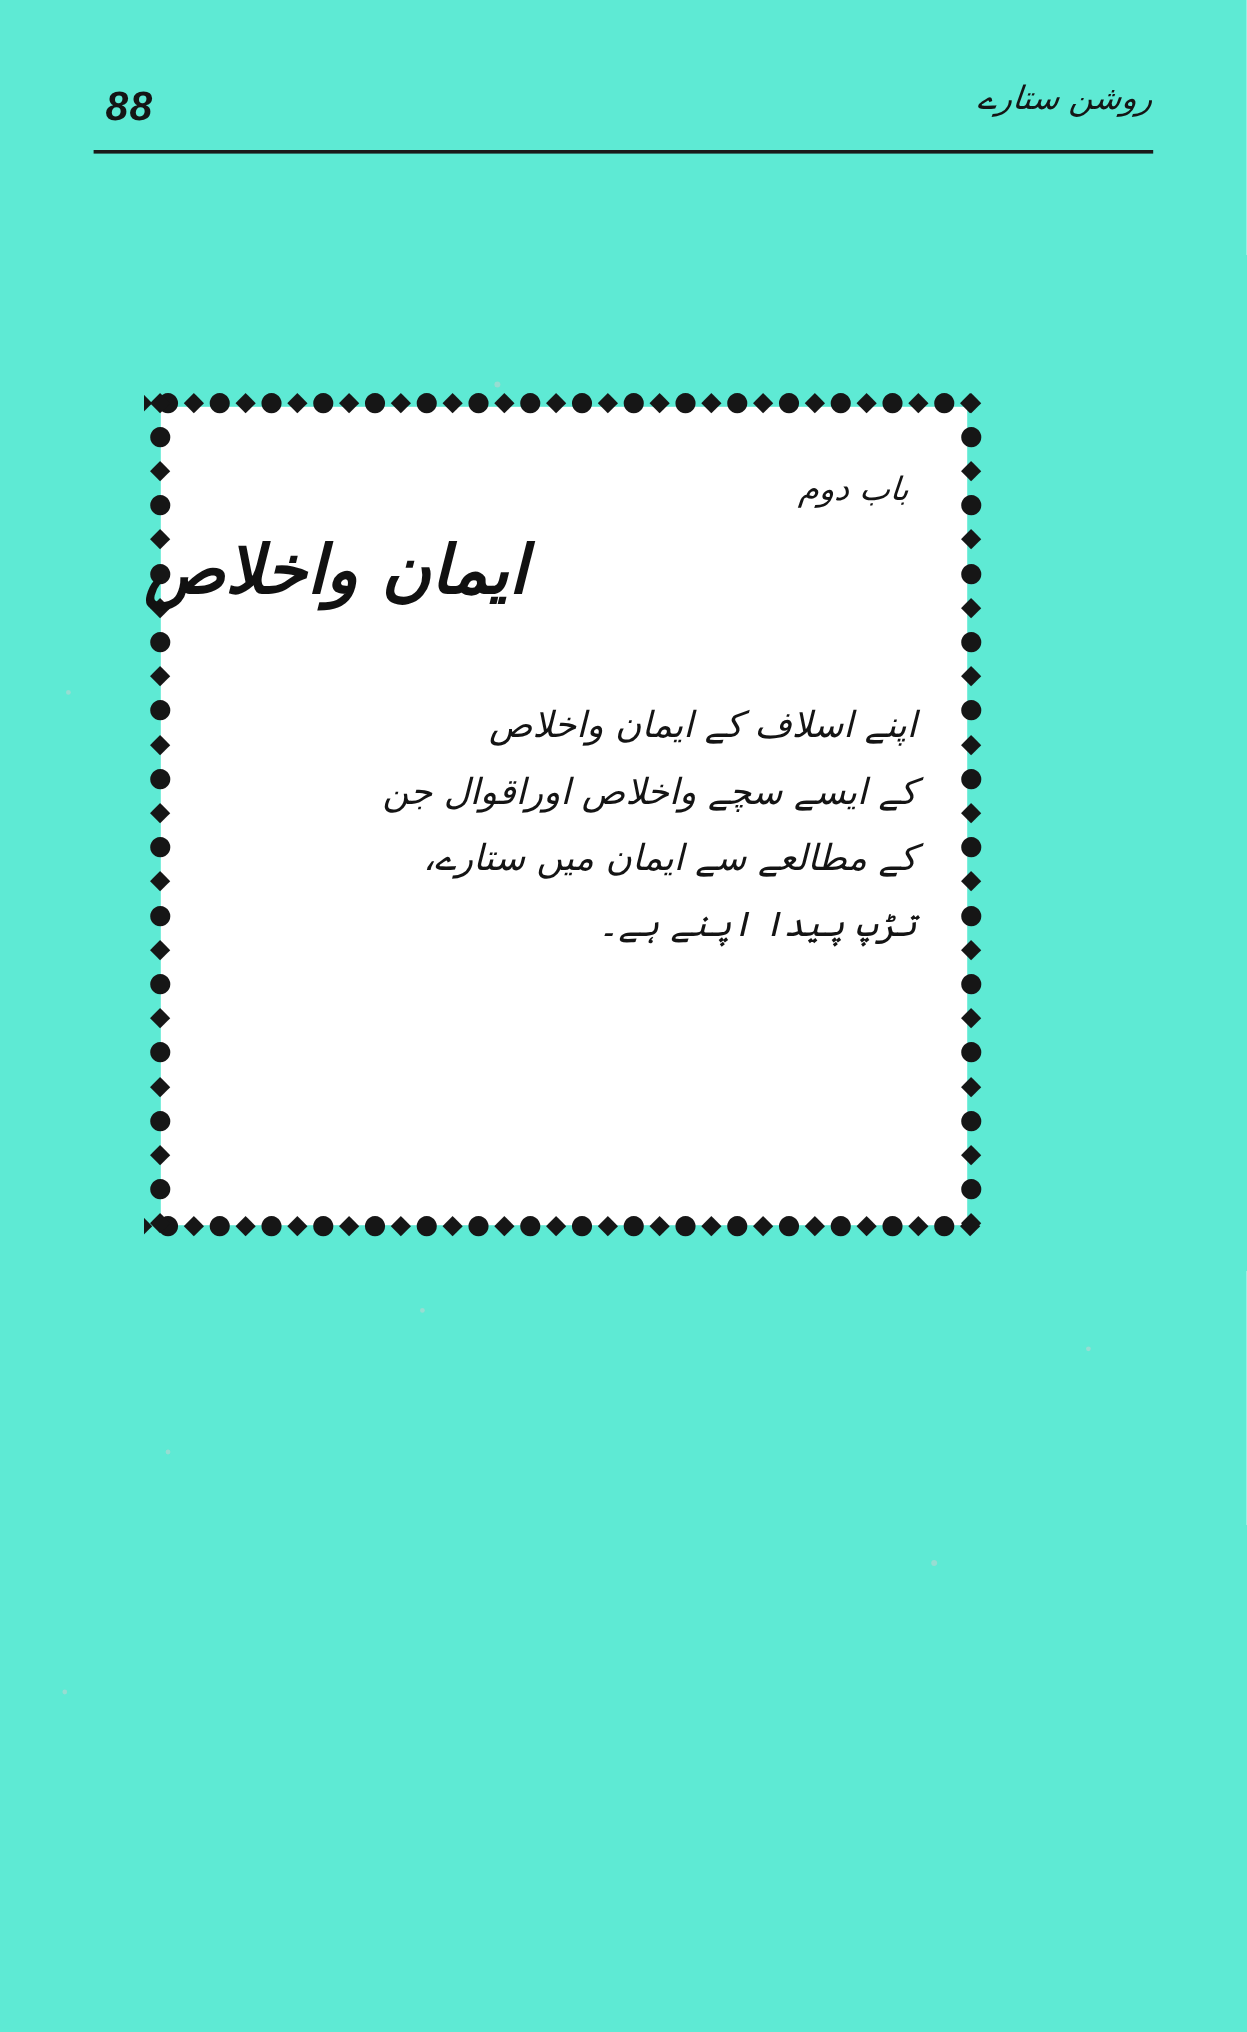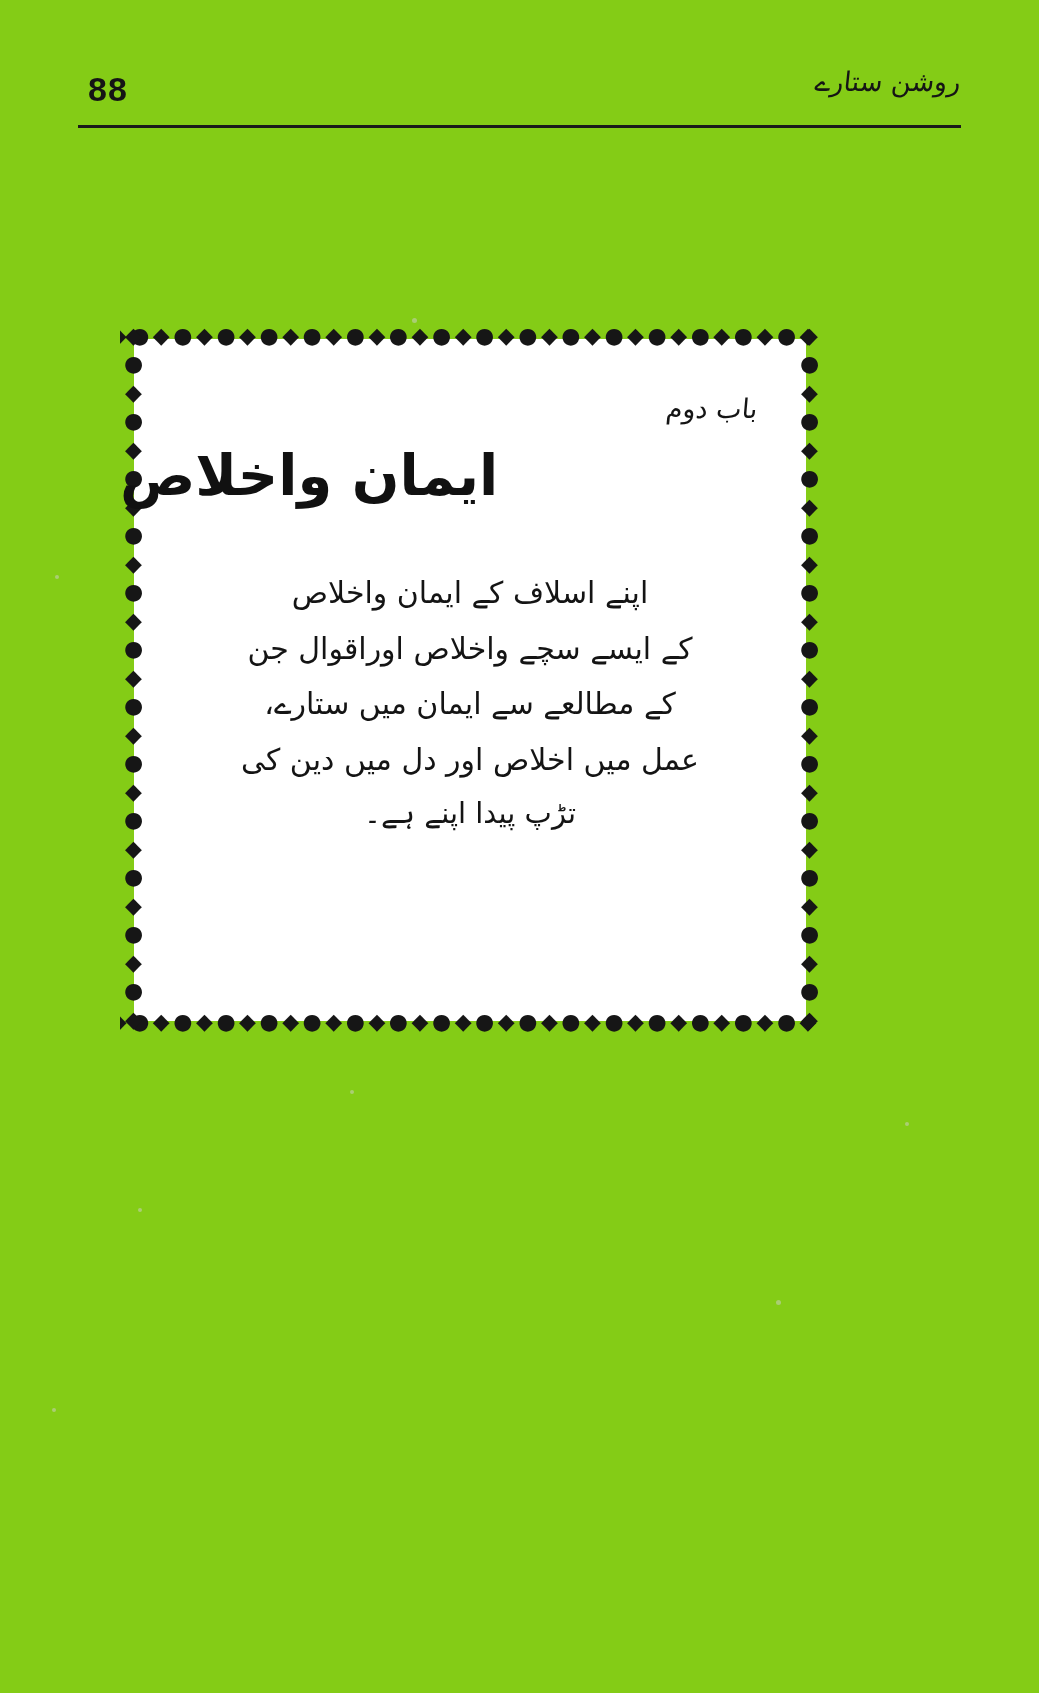--- a/index.html
+++ b/index.html
@@ -12,21 +12,22 @@
     height: 1693px;
     position: relative;
     font-family: "DejaVu Sans", sans-serif;
     overflow: hidden;
   }
 
   
   .page {
     position: absolute;
     inset: 0;
-    background: #84cc16;
+    background: #5eead4;
+    font-style: italic;
   }
   .speck {
     position: absolute;
     background: #cfcfcf;
     border-radius: 50%;
     opacity: .5;
   }
 
   
   .header {
@@ -120,24 +121,24 @@
     left: 0;
     right: 0;
     text-align: left;
     font-size: 56px;
     font-weight: 700;
     color: #111;
     letter-spacing: 1px;
   }
   .box-body {
     position: absolute;
-    top: 240px;
+    top: 252px;
     left: 56px;
     right: 56px;
-    text-align: center;
+    text-align: right;
     direction: rtl;
     font-size: 30px;
     line-height: 1.85;
     color: #141414;
   }
   .box-body .ln { display: block; white-space: nowrap; }
   .box-body .ln:last-child { font-size: 29px; }
 </style>
 </head>
 <body>
@@ -166,18 +167,17 @@
     <div class="dotcol left">◆●◆●◆●◆●◆●◆●◆●◆●◆●◆●◆●◆●◆●◆●◆●◆●◆●</div>
     <div class="dotcol right">◆●◆●◆●◆●◆●◆●◆●◆●◆●◆●◆●◆●◆●◆●◆●◆●◆●</div>
 
     <div class="chapter-label">باب دوم</div>
     <div class="chapter-title">ایمان واخلاص</div>
 
     <div class="box-body">
       <span class="ln">اپنے اسلاف کے ایمان واخلاص</span>
       <span class="ln">کے ایسے سچے واخلاص اوراقوال جن</span>
       <span class="ln">کے مطالعے سے ایمان میں ستارے،</span>
-      <span class="ln">عمل میں اخلاص اور دل میں دین کی</span>
       <span class="ln">تڑپ پیدا اپنے ہے۔</span>
     </div>
   </div>
 
 </div>
 
 </body></html>

